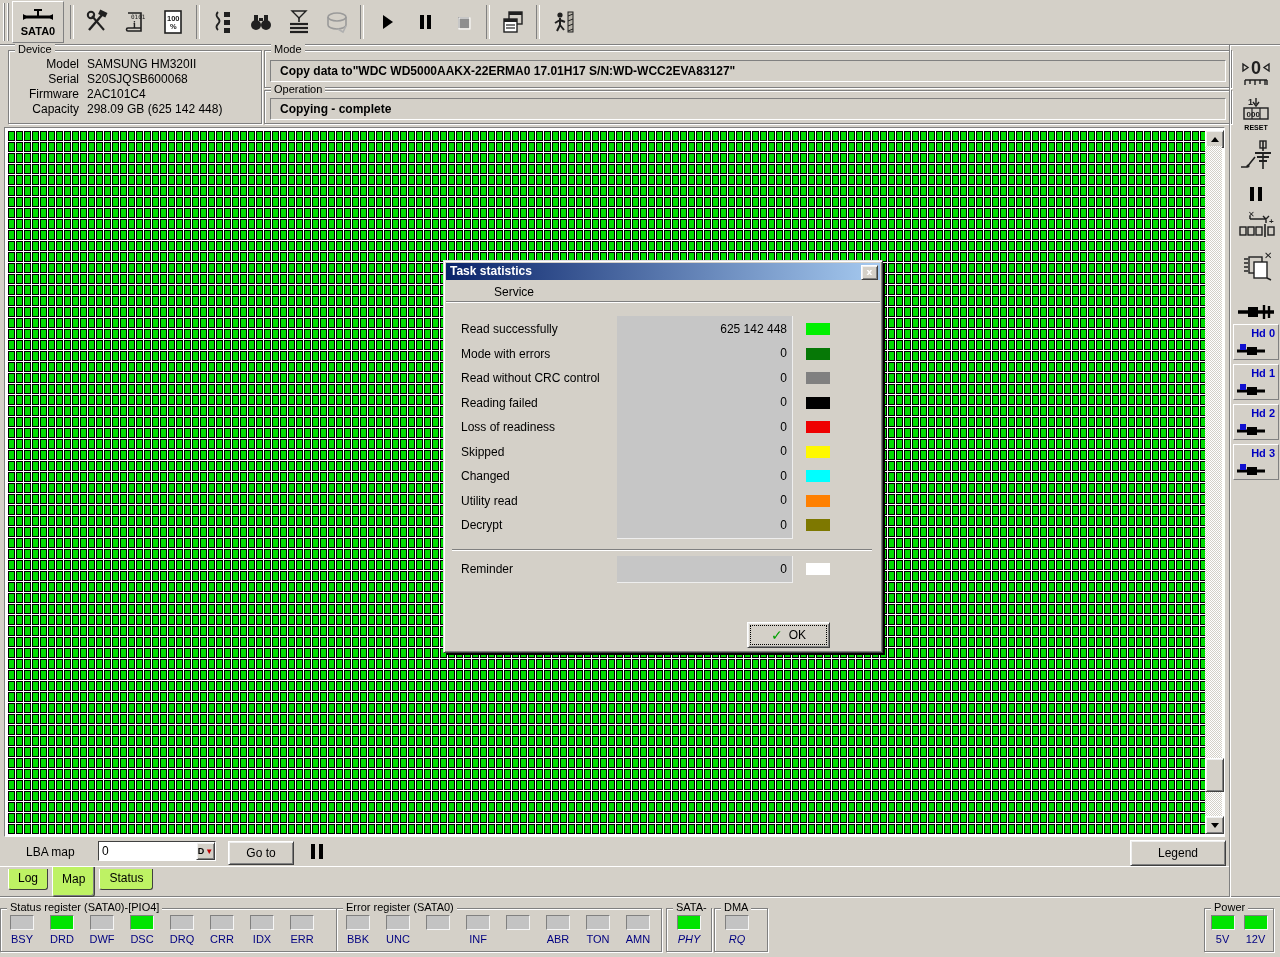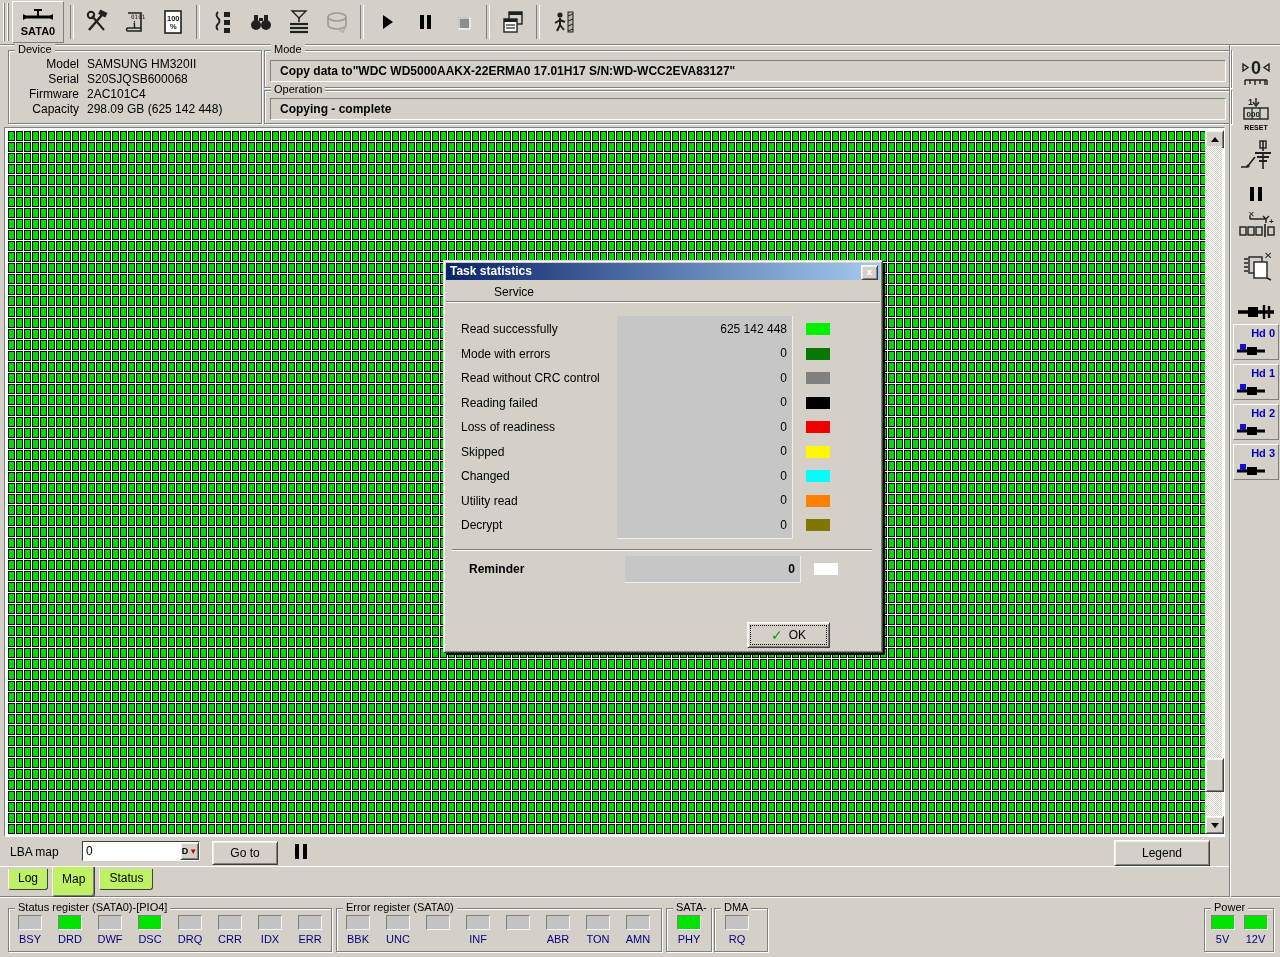--- a/index.html
+++ b/index.html
@@ -45,21 +45,21 @@
   .sb-track{position:absolute;left:0;top:16px;bottom:16px;width:17px;background-color:#fff;
             background-image:linear-gradient(45deg,#d4d0c8 25%,transparent 25%,transparent 75%,#d4d0c8 75%),
                              linear-gradient(45deg,#d4d0c8 25%,transparent 25%,transparent 75%,#d4d0c8 75%);
             background-size:2px 2px;background-position:0 0,1px 1px;}
   .sb-btn{position:absolute;left:0;width:17px;height:16px;display:flex;align-items:center;justify-content:center;}
   .sb-up{top:0;} .sb-dn{bottom:0;}
   .arr-up{width:0;height:0;border:4px solid transparent;border-bottom:5px solid #000;margin-top:-4px;}
   .arr-dn{width:0;height:0;border:4px solid transparent;border-top:5px solid #000;margin-bottom:-4px;}
   .sb-thumb{position:absolute;left:0;top:628px;width:17px;height:32px;}
   
-  .lba-row{position:absolute;left:0;top:838px;width:1221px;height:28px;}
+  .lba-row{position:absolute;left:16px;top:838px;width:1221px;height:28px;}
   .lba-label{position:absolute;left:10px;top:7px;}
   .lba-input{position:absolute;left:82px;top:3px;width:118px;height:20px;background:#fff;
              border:1px solid;border-color:#404040 #fff #fff #404040;box-shadow:inset 1px 1px 0 #808080;
              display:flex;box-sizing:border-box;}
   .lba-input input{flex:1;border:0;outline:0;font:12px "Liberation Sans","DejaVu Sans",sans-serif;padding:1px 3px;min-width:0;background:#fff;}
   .dd-btn{width:17px;display:flex;align-items:center;justify-content:center;font-size:9px;font-weight:bold;}
   .dd-btn .d{color:#000;}
   .dd-btn .a{color:#c00000;margin-left:1px;font-size:8px;}
   .btn{display:flex;align-items:center;justify-content:center;font-size:12px;}
   .goto-btn{position:absolute;left:212px;top:3px;width:64px;height:22px;}
@@ -71,28 +71,28 @@
   .tabs{position:absolute;left:8px;top:2px;display:flex;align-items:flex-start;}
   .tab{padding:2px 9px 3px 9px;margin-right:4px;background:#bef264;font-size:12px;
        border:1px solid;border-color:#fff #404040 #404040 #fff;border-top:none;
        border-radius:0 0 3px 3px;height:15px;}
   .tab.active{height:21px;padding-top:5px;margin-top:-2px;z-index:2;position:relative;
               box-shadow:inset -1px -1px 0 #808080;}
   
   .bottom{position:absolute;left:0;top:897px;width:1280px;height:60px;border-top:1px solid #fff;
           box-shadow:0 -1px 0 #808080;}
   .grp{top:10px;height:42px;}
-  .grp-status{left:8px;width:322px;}
+  .grp-status{left:0;width:322px;padding-left:13px;}
   .grp-error{left:336px;width:324px;}
   .grp-sata2{left:666px;width:44px;}
   .grp-dma{left:714px;width:52px;}
   .grp-power{left:1204px;width:68px;}
   .led-row{position:absolute;left:1px;top:6px;display:flex;}
   .led-block{width:40px;display:flex;flex-direction:column;align-items:center;}
-  .grp-sata2 .led-block,.grp-dma .led-block{width:42px;}
+  .grp-sata2 .led-block,.grp-dma .led-block{width:42px;font-style:italic;}
   .grp-power .led-block{width:33px;}
   .led{width:22px;height:13px;background:#c3c3c3;border:1px solid;border-color:#808080 #f5f5f5 #f5f5f5 #808080;}
   .led-label{margin-top:3px;font-size:11px;color:#000080;height:12px;line-height:12px;}
   
   .sidebar{position:absolute;left:1229px;top:45px;width:51px;height:852px;
            border-left:1px solid #808080;box-shadow:inset 1px 0 0 #fff;}
   .sbtn{position:absolute;left:5px;width:42px;height:40px;display:flex;align-items:center;justify-content:center;flex-direction:column;}
   .reset-lbl{font-size:7px;font-weight:bold;margin-top:-1px;}
   .hd-list{position:absolute;left:3px;top:279px;width:46px;}
   .hd-btn{position:relative;width:44px;height:34px;margin-bottom:4px;border:1px solid;
@@ -111,21 +111,21 @@
   .dlg-menu{position:absolute;left:16px;top:24px;font-size:12px;margin-left:34px;}
   .dlg-sep1{position:absolute;left:2px;right:2px;top:40px;border-top:1px solid #808080;border-bottom:1px solid #fff;}
   .stat-rows{position:absolute;left:0;top:56px;right:0;}
   .stat-row{height:24.5px;display:flex;align-items:center;}
   .stat-label{margin-left:17px;width:156px;font-size:12px;}
   .stat-bar{width:176px;height:27px;background:#c6c6c6;border-right:1px solid #eee;border-bottom:1px solid #eee;
             display:flex;align-items:center;justify-content:flex-end;padding-right:5px;box-sizing:border-box;}
   .stat-value{font-size:12px;}
   .stat-swatch{width:24px;height:12px;margin-left:13px;}
   .dlg-sep2{position:absolute;left:8px;right:10px;top:288px;border-top:1px solid #808080;border-bottom:1px solid #fff;}
-  .reminder-row{position:absolute;left:8px;top:296px;right:0;font-weight:bold;}
+  .reminder-row{position:absolute;left:0;top:296px;right:0;}
   .ok-btn{position:absolute;left:303px;top:361px;width:81px;height:24px;font-size:12px;
           outline:1px dotted #000;outline-offset:-4px;}
   .ok-check{color:#00a000;font-weight:bold;margin-right:6px;font-size:14px;}
 </style>
 </head>
 <body>
 
 <div id="app">
 
   <div class="toolbar">

